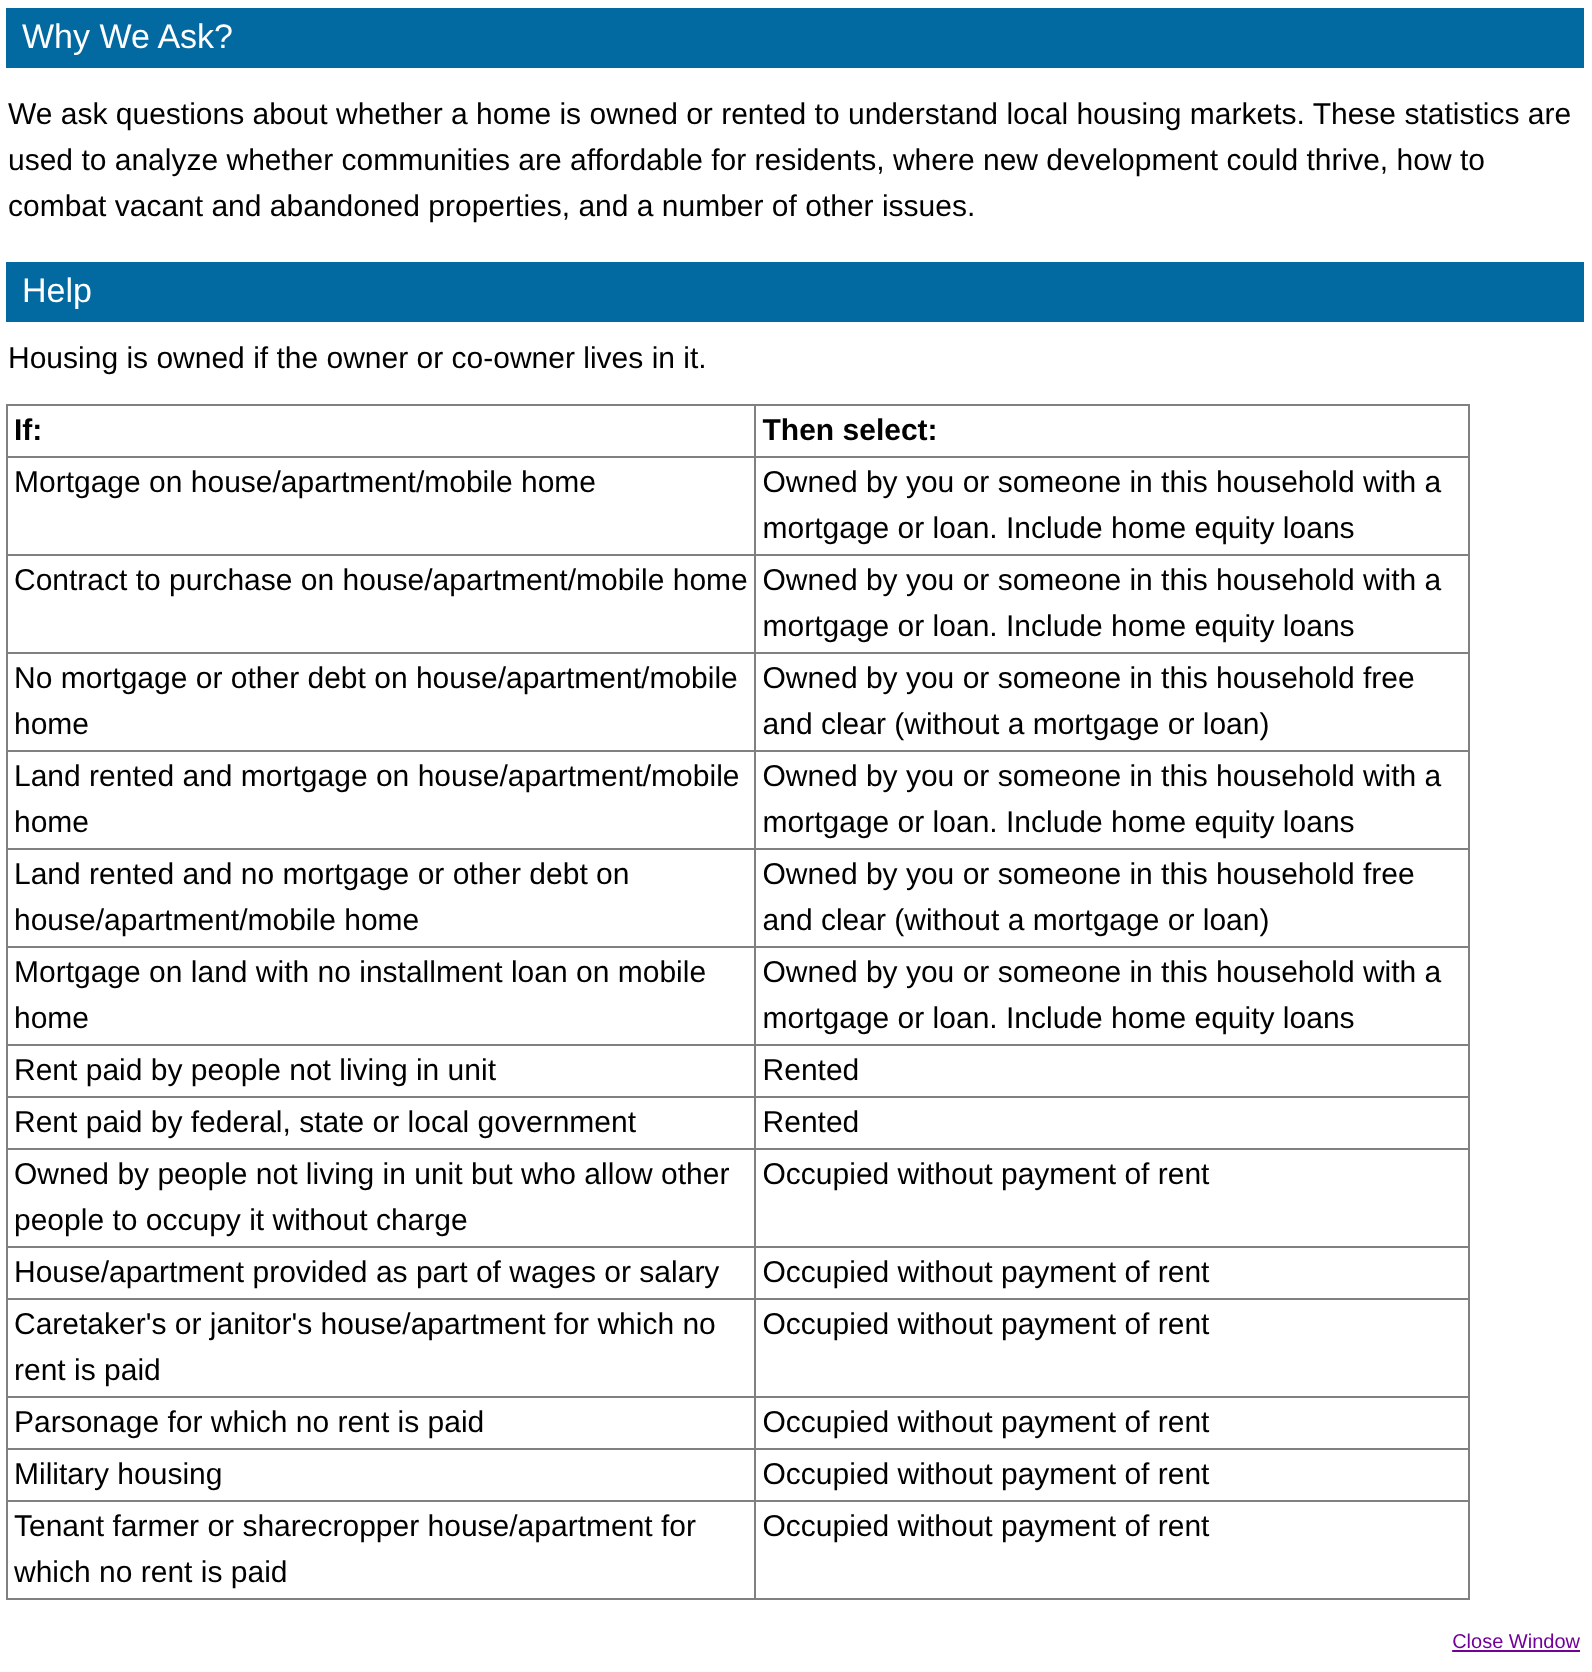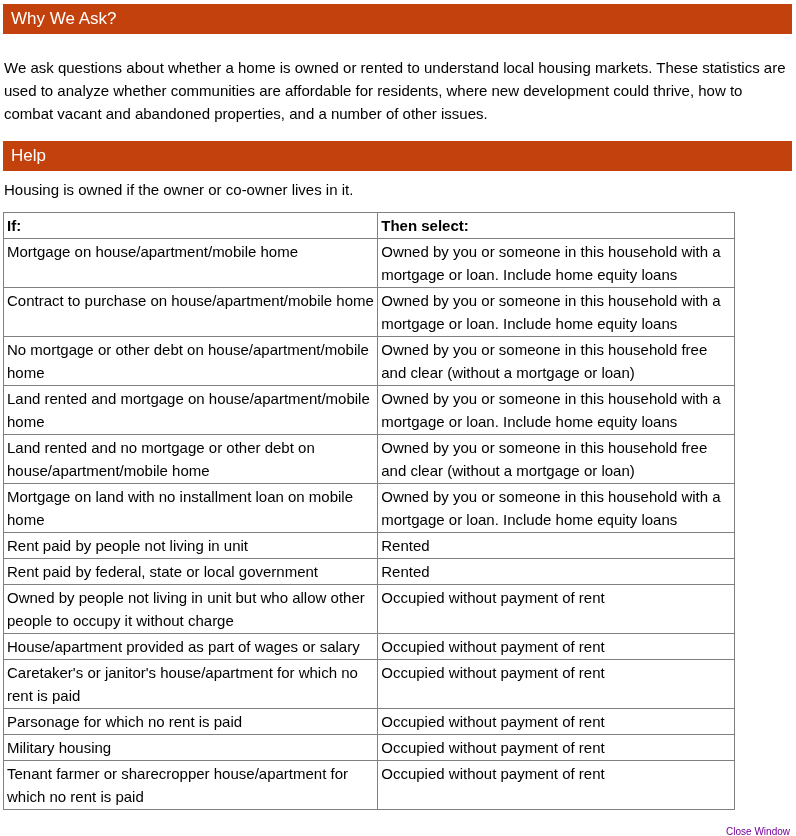--- a/index.html
+++ b/index.html
@@ -9,29 +9,29 @@
     padding: 0;
   }
   body {
     font-family: "Liberation Sans", "DejaVu Sans", sans-serif;
     font-size: 15px;
     width: 796px;
     box-sizing: border-box;
     padding: 3px 4px 6px 3px;
   }
   .section-bar {
-    background: #c2410c;
+    background: #0369a1;
     color: #ffffff;
     font-size: 17px;
     line-height: 19px;
     padding: 5px 8px 6px 8px;
     margin: 1px 0 0 0;
   }
   .why-body {
-    margin: 22px 1px 16px 1px;
+    margin: 12px 1px 16px 1px;
     line-height: 23px;
   }
   .help-intro {
     margin: 9px 1px 12px 1px;
     line-height: 20px;
   }
   table.help-table {
     border-collapse: collapse;
     width: 732px;
     table-layout: fixed;

